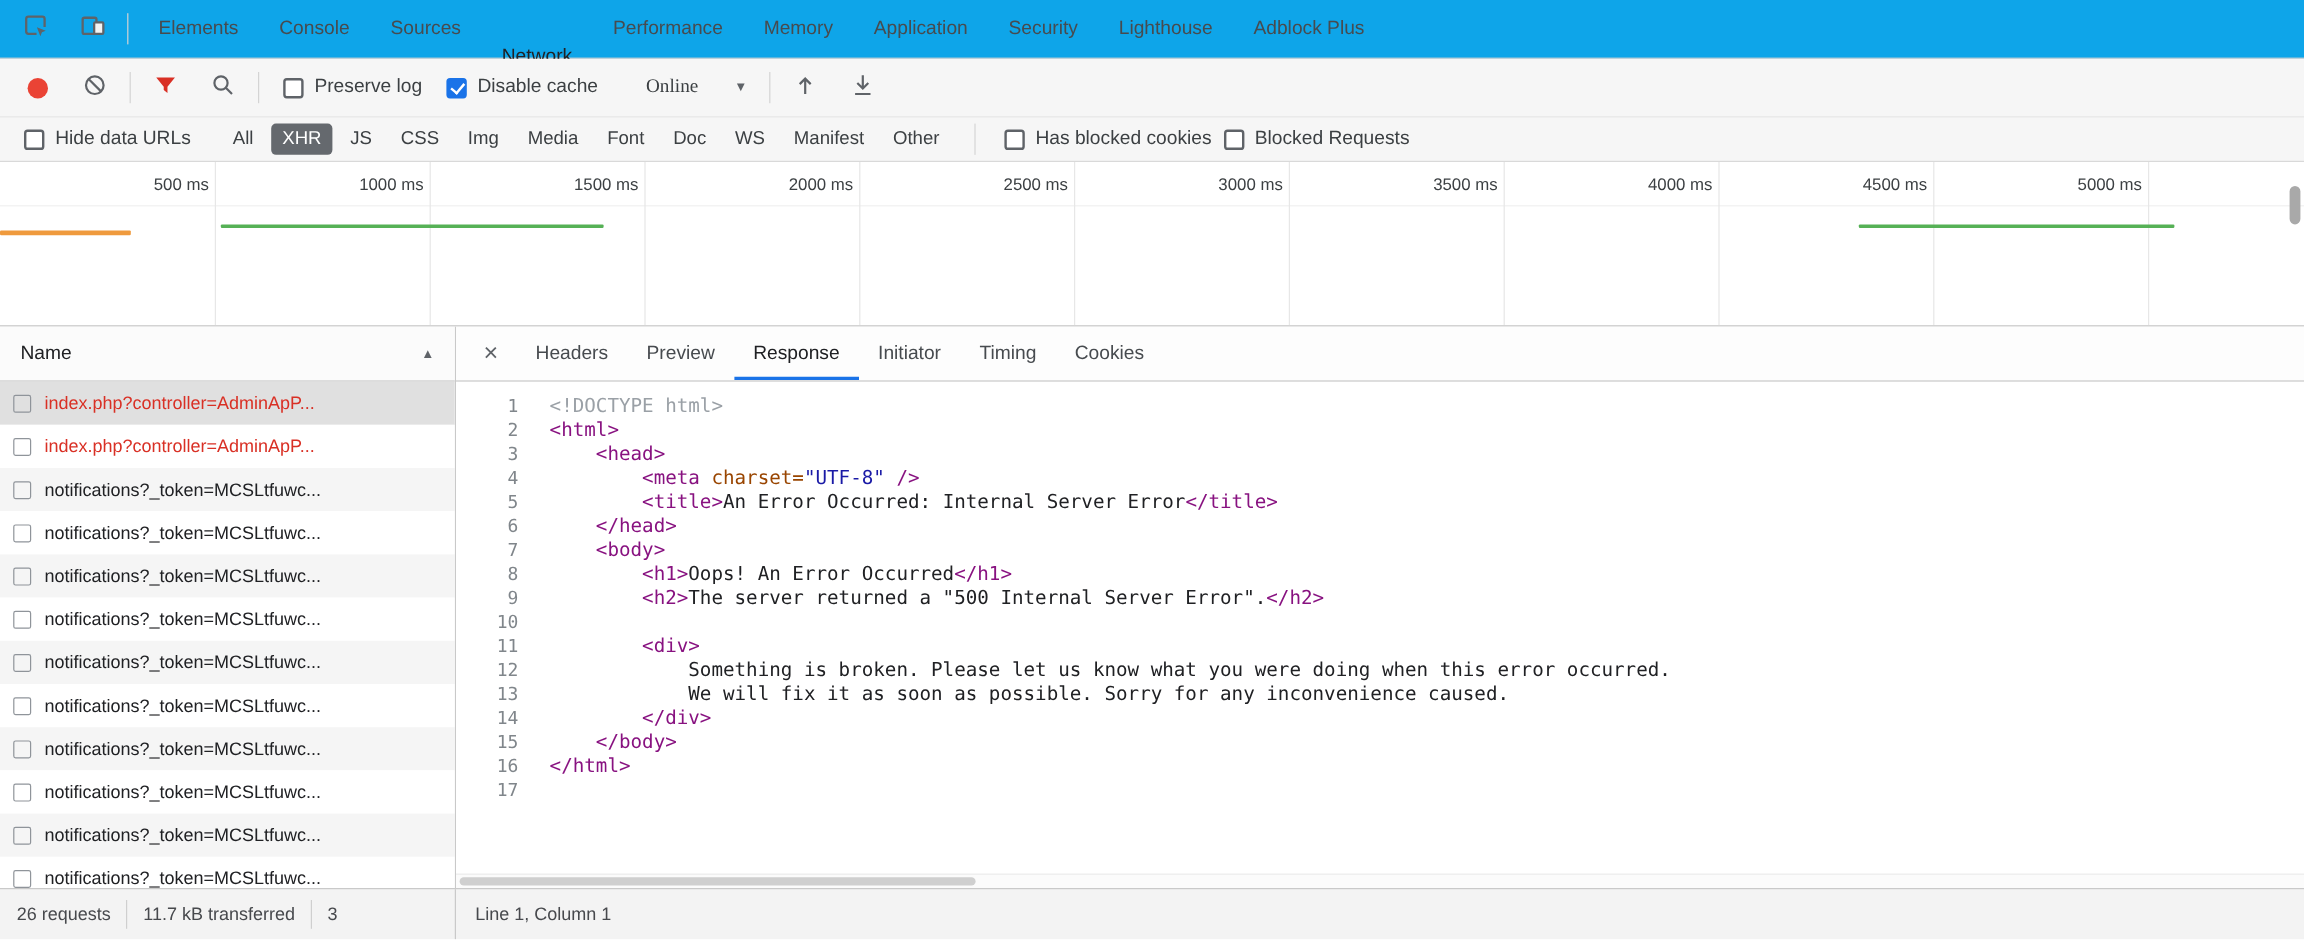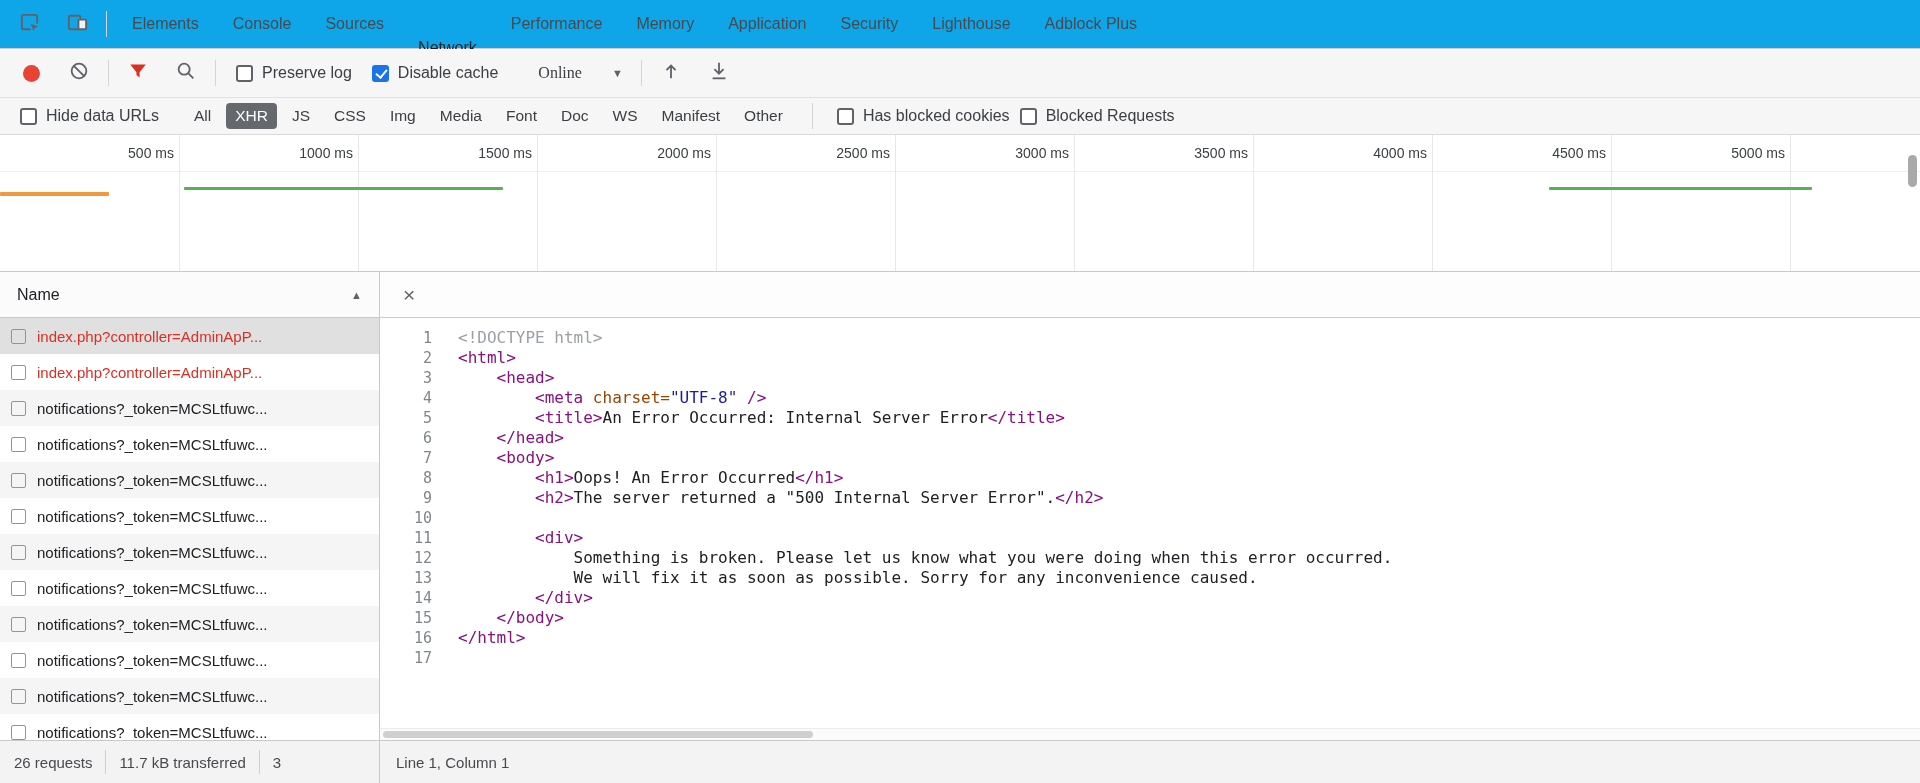--- a/index.html
+++ b/index.html
@@ -296,20 +296,28 @@
           <div class="req-row">
             <span class="req-icon"></span>
             <span class="req-name">notifications?_token=MCSLtfuwc...</span>
           </div>
         </div>
     </div>
 
     <div class="right-pane">
       <div class="resp-tabs">
         <div class="close-btn">×</div>
+        <div class="rtabs">
+            <div class="rtab">Headers</div>
+            <div class="rtab">Preview</div>
+            <div class="rtab active">Response</div>
+            <div class="rtab">Initiator</div>
+            <div class="rtab">Timing</div>
+            <div class="rtab">Cookies</div>
+          </div>
       </div>
       <div class="code-wrap">
         <div class="gutter">
             <div class="gut-line">1</div>
             <div class="gut-line">2</div>
             <div class="gut-line">3</div>
             <div class="gut-line">4</div>
             <div class="gut-line">5</div>
             <div class="gut-line">6</div>
             <div class="gut-line">7</div>

